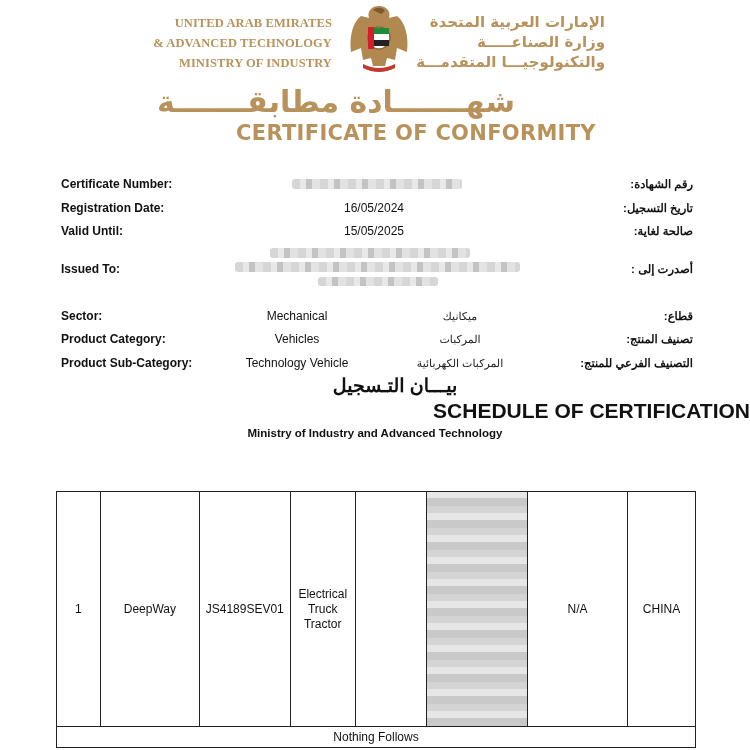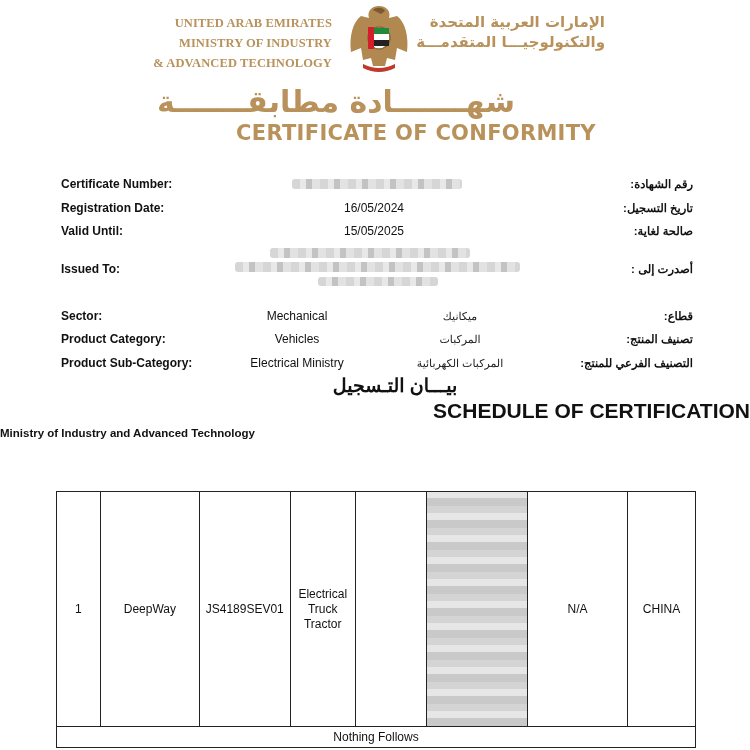--- a/index.html
+++ b/index.html
@@ -17,50 +17,51 @@
   .title-en { left:0; width:750px; top:121px; text-align:center; font-family:"DejaVu Sans", sans-serif;
               font-weight:bold; font-size:21px; letter-spacing:0.3px;padding-left:41px; }
   .lbl { font-weight:bold; font-size:12px; left:61px; }
   .val { font-size:12px; text-align:center; width:200px; left:224px; }
   .val-ar { font-size:11px; text-align:center; width:150px; left:385px; direction:rtl; color:#222; }
   .lbl-ar { font-weight:bold; font-size:11.5px; right:57px; direction:rtl; text-align:right; }
   .blur { background:repeating-linear-gradient(90deg,#cfcfcf 0 8px,#e4e4e4 8px 14px,#b9b9b9 14px 20px,#dedede 20px 28px);
           filter:blur(0.6px); opacity:0.85; border-radius:3px; }
   .sched-ar { left:0; width:750px; top:374px; text-align:center; font-weight:bold; font-size:19px; direction:rtl;padding-left:20px; }
   .sched-en { left:0; width:750px; top:399px; text-align:right; font-weight:bold; font-size:21px; }
-  .sched-sub { left:0; width:750px; top:427px; text-align:left; font-weight:bold; font-size:11.5px; }
+  .sched-sub { left:0; width:750px; top:427px; text-align:center; font-weight:bold; font-size:11.5px; }
   table.sched { position:absolute; left:56px; top:491px; width:640px; border-collapse:collapse; }
   table.sched td { border:1.5px solid #222; text-align:center; font-size:12px; padding:0 2px; vertical-align:middle; }
   .blurcol { background:repeating-linear-gradient(0deg,#c9c9c9 0 8px,#e6e6e6 8px 15px,#d4d4d4 15px 22px);
              filter:blur(0.5px); }
 </style>
 </head>
 <body>
 
 <div class="abs hdr-en gold">
   <div>UNITED ARAB EMIRATES</div>
+  <div>&amp; ADVANCED TECHNOLOGY</div>
   <div>MINISTRY OF INDUSTRY</div>
-  <div>&amp; ADVANCED TECHNOLOGY</div>
 </div>
 
 <div class="abs emblem">
   <svg width="72" height="72" viewBox="0 0 72 72">
     <path d="M36 4 C28 4 24 10 26 16 L18 14 C10 20 6 34 8 50 L18 46 L20 58 L28 56 L30 64 L42 64 L44 56 L52 58 L54 46 L64 50 C66 34 62 20 54 14 L46 16 C48 10 44 4 36 4 Z" fill="#B08850"></path>
     <path d="M30 8 C33 5 40 5 42 9 L38 12 Z" fill="#7a5a2e"></path>
     <circle cx="36" cy="36" r="11" fill="#fff" stroke="#8a6a3a" stroke-width="1.5"></circle>
     <rect x="25" y="25" width="6" height="22" fill="#d21f2b"></rect>
     <rect x="31" y="26" width="15" height="6" fill="#1f8a3a"></rect>
     <rect x="31" y="32" width="15" height="6" fill="#ffffff"></rect>
     <rect x="31" y="38" width="15" height="6" fill="#222"></rect>
     <path d="M20 62 Q36 70 52 62 L52 66 Q36 74 20 66 Z" fill="#c0392b"></path>
   </svg>
 </div>
 
 <div class="abs hdr-ar gold">
   <div>الإمارات العربية المتحدة</div>
+  <div>وزارة الصناعـــــة</div>
   <div>والتكنولوجيـــا المتقدمـــة</div>
 </div>
 
 <div class="abs title-ar gold">شهـــــــادة مطابقـــــــة</div>
 <div class="abs title-en gold">CERTIFICATE OF CONFORMITY</div>
 
 <div class="abs lbl" style="top:177px">Certificate Number:</div>
 <div class="abs blur" style="left:292px; top:179px; width:170px; height:10px"></div>
 <div class="abs lbl-ar" style="top:177px">رقم الشهادة:</div>
 
@@ -82,21 +83,21 @@
 <div class="abs val" style="top:309px; left:197px">Mechanical</div>
 <div class="abs val-ar" style="top:310px">ميكانيك</div>
 <div class="abs lbl-ar" style="top:309px">قطاع:</div>
 
 <div class="abs lbl" style="top:332px">Product Category:</div>
 <div class="abs val" style="top:332px; left:197px">Vehicles</div>
 <div class="abs val-ar" style="top:333px">المركبات</div>
 <div class="abs lbl-ar" style="top:332px">تصنيف المنتج:</div>
 
 <div class="abs lbl" style="top:356px">Product Sub-Category:</div>
-<div class="abs val" style="top:356px; left:197px">Electrical Ministry</div>
+<div class="abs val" style="top:356px; left:197px">Technology Vehicle</div>
 <div class="abs val-ar" style="top:357px">المركبات الكهربائية</div>
 <div class="abs lbl-ar" style="top:356px">التصنيف الفرعي للمنتج:</div>
 
 <div class="abs sched-ar">بيـــان التـسجيل</div>
 <div class="abs sched-en">SCHEDULE OF CERTIFICATION</div>
 <div class="abs sched-sub">Ministry of Industry and Advanced Technology</div>
 
 <table class="sched">
   <colgroup>
     <col style="width:44px">

